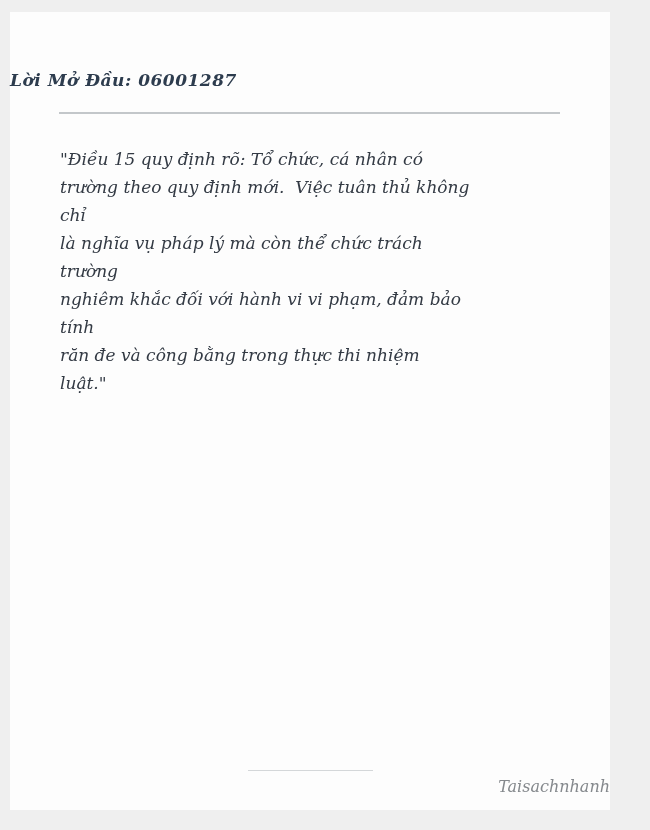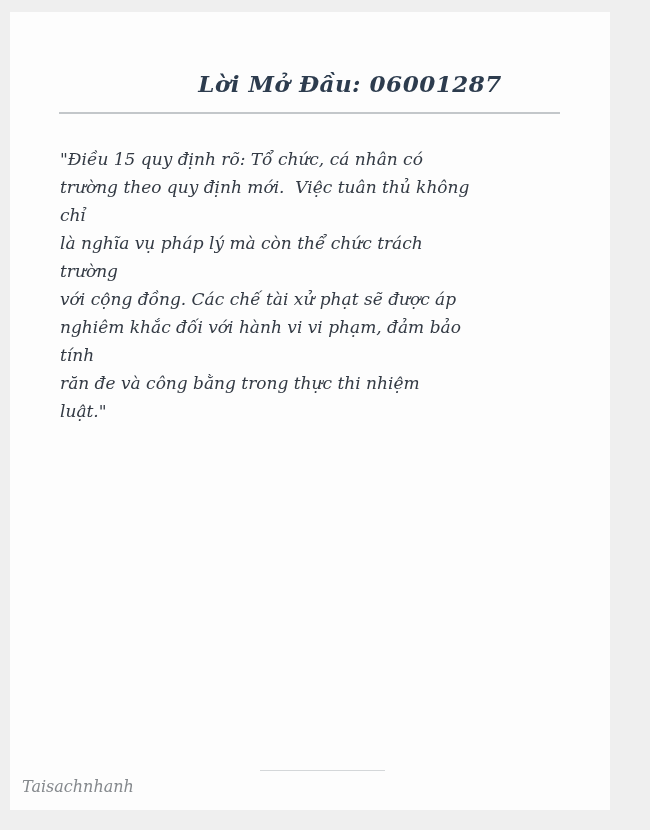--- a/index.html
+++ b/index.html
@@ -17,28 +17,27 @@
     top: 12px;
     width: 600px;
     height: 798px;
     background: #fdfdfd;
   }
   .title {
     position: absolute;
     top: 58px;
     left: 0;
     width: 100%;
-    text-align: center;
+    text-align: left;
     font-style: italic;
     font-weight: bold;
-    font-size: 23px;
+    font-size: 17px;
     letter-spacing: 0.5px;
     color: #2d3c4e;
     font-family: "DejaVu Serif", serif;
-    padding-left: 40px;
   }
   .title-rule {
     position: absolute;
     top: 100px;
     left: 49px;
     width: 501px;
     height: 0;
     border-top: 2px solid #c3c7ca;
   }
   .body-text {
@@ -54,22 +53,21 @@
   .body-text .line {
     height: 28px;
     line-height: 28px;
     white-space: pre-wrap;
   }
   .footer {
     position: absolute;
     top: 758px;
     left: 0;
     width: 100%;
-    text-align: left;
-    padding-left: 12px;
+    text-align: right;
   }
   .footer-rule {
     width: 125px;
     margin: 0 auto;
     height: 0;
     border-top: 1px solid #d4d7d9;
   }
   .footer-brand {
     margin-top: 6px;
     font-style: italic;
@@ -86,21 +84,20 @@
   <div class="title">Lời Mở Đầu: 06001287</div>
 
   <div class="title-rule"></div>
 
   <div class="body-text">
       <div class="line">"Điều 15 quy định rõ: Tổ chức, cá nhân có</div>
       <div class="line">trường theo quy định mới.  Việc tuân thủ không</div>
       <div class="line">chỉ</div>
       <div class="line">là nghĩa vụ pháp lý mà còn thể chức trách</div>
       <div class="line">trường</div>
-      <div class="line">với cộng đồng. Các chế tài xử phạt sẽ được áp</div>
       <div class="line">nghiêm khắc đối với hành vi vi phạm, đảm bảo</div>
       <div class="line">tính</div>
       <div class="line">răn đe và công bằng trong thực thi nhiệm</div>
       <div class="line">luật."</div>
     </div>
 
   <div class="footer">
     <div class="footer-rule"></div>
     <div class="footer-brand">Taisachnhanh</div>
   </div>

